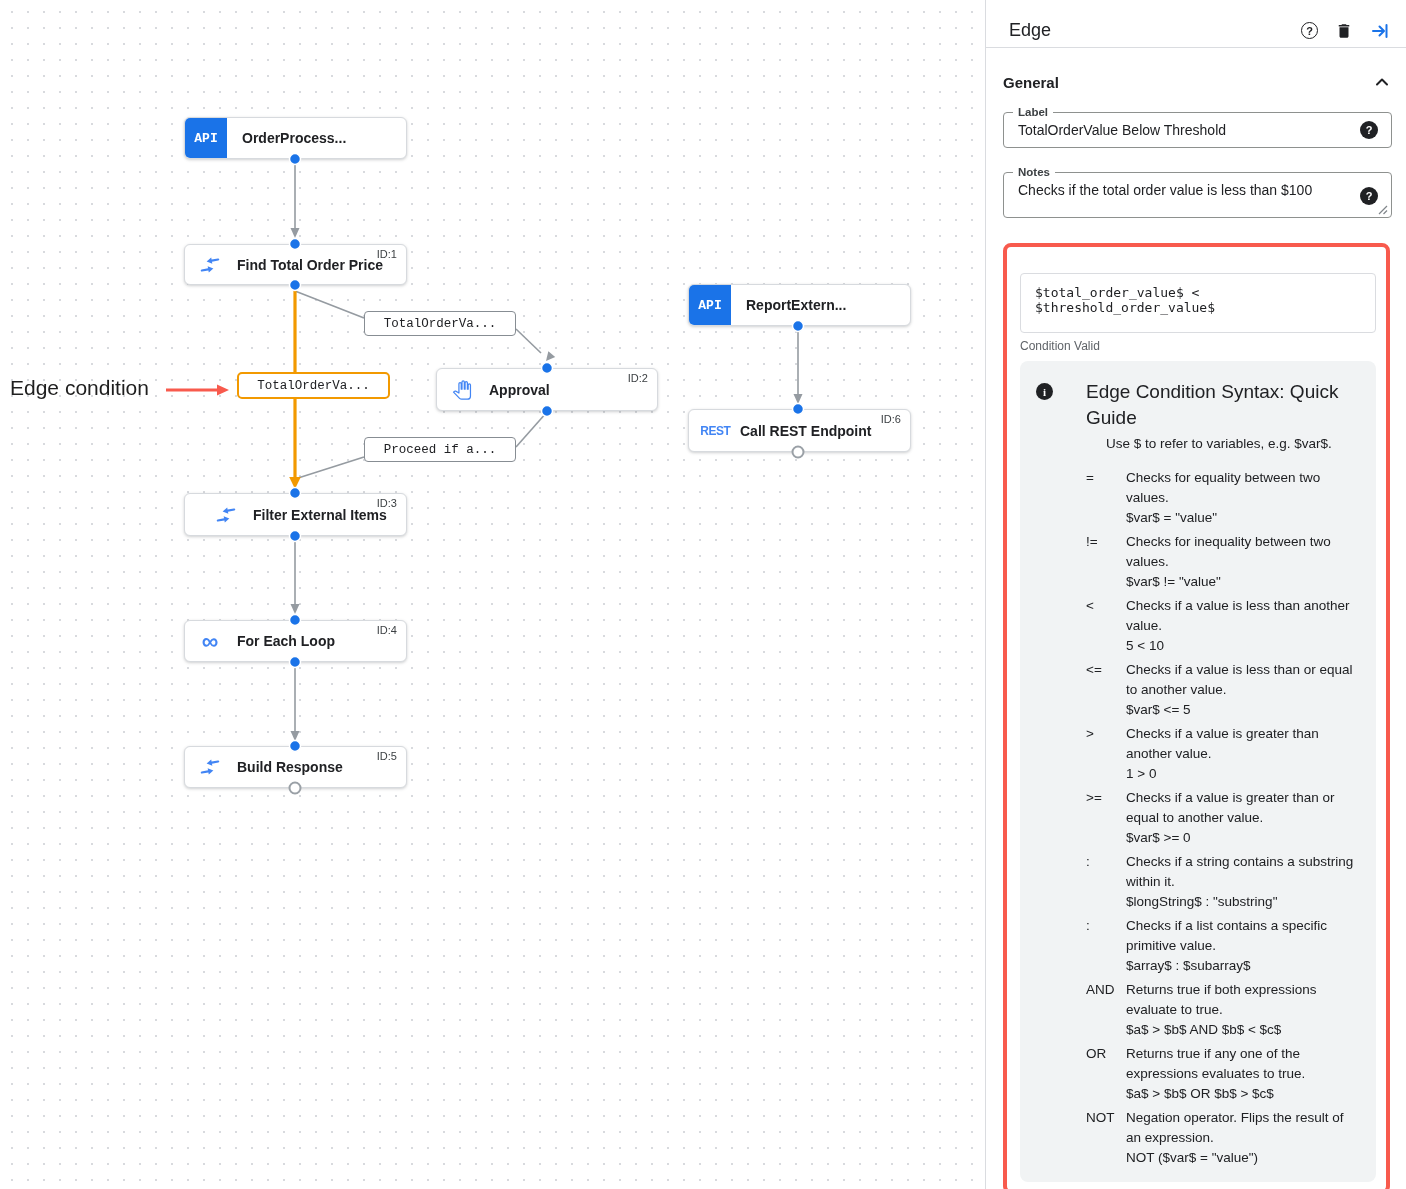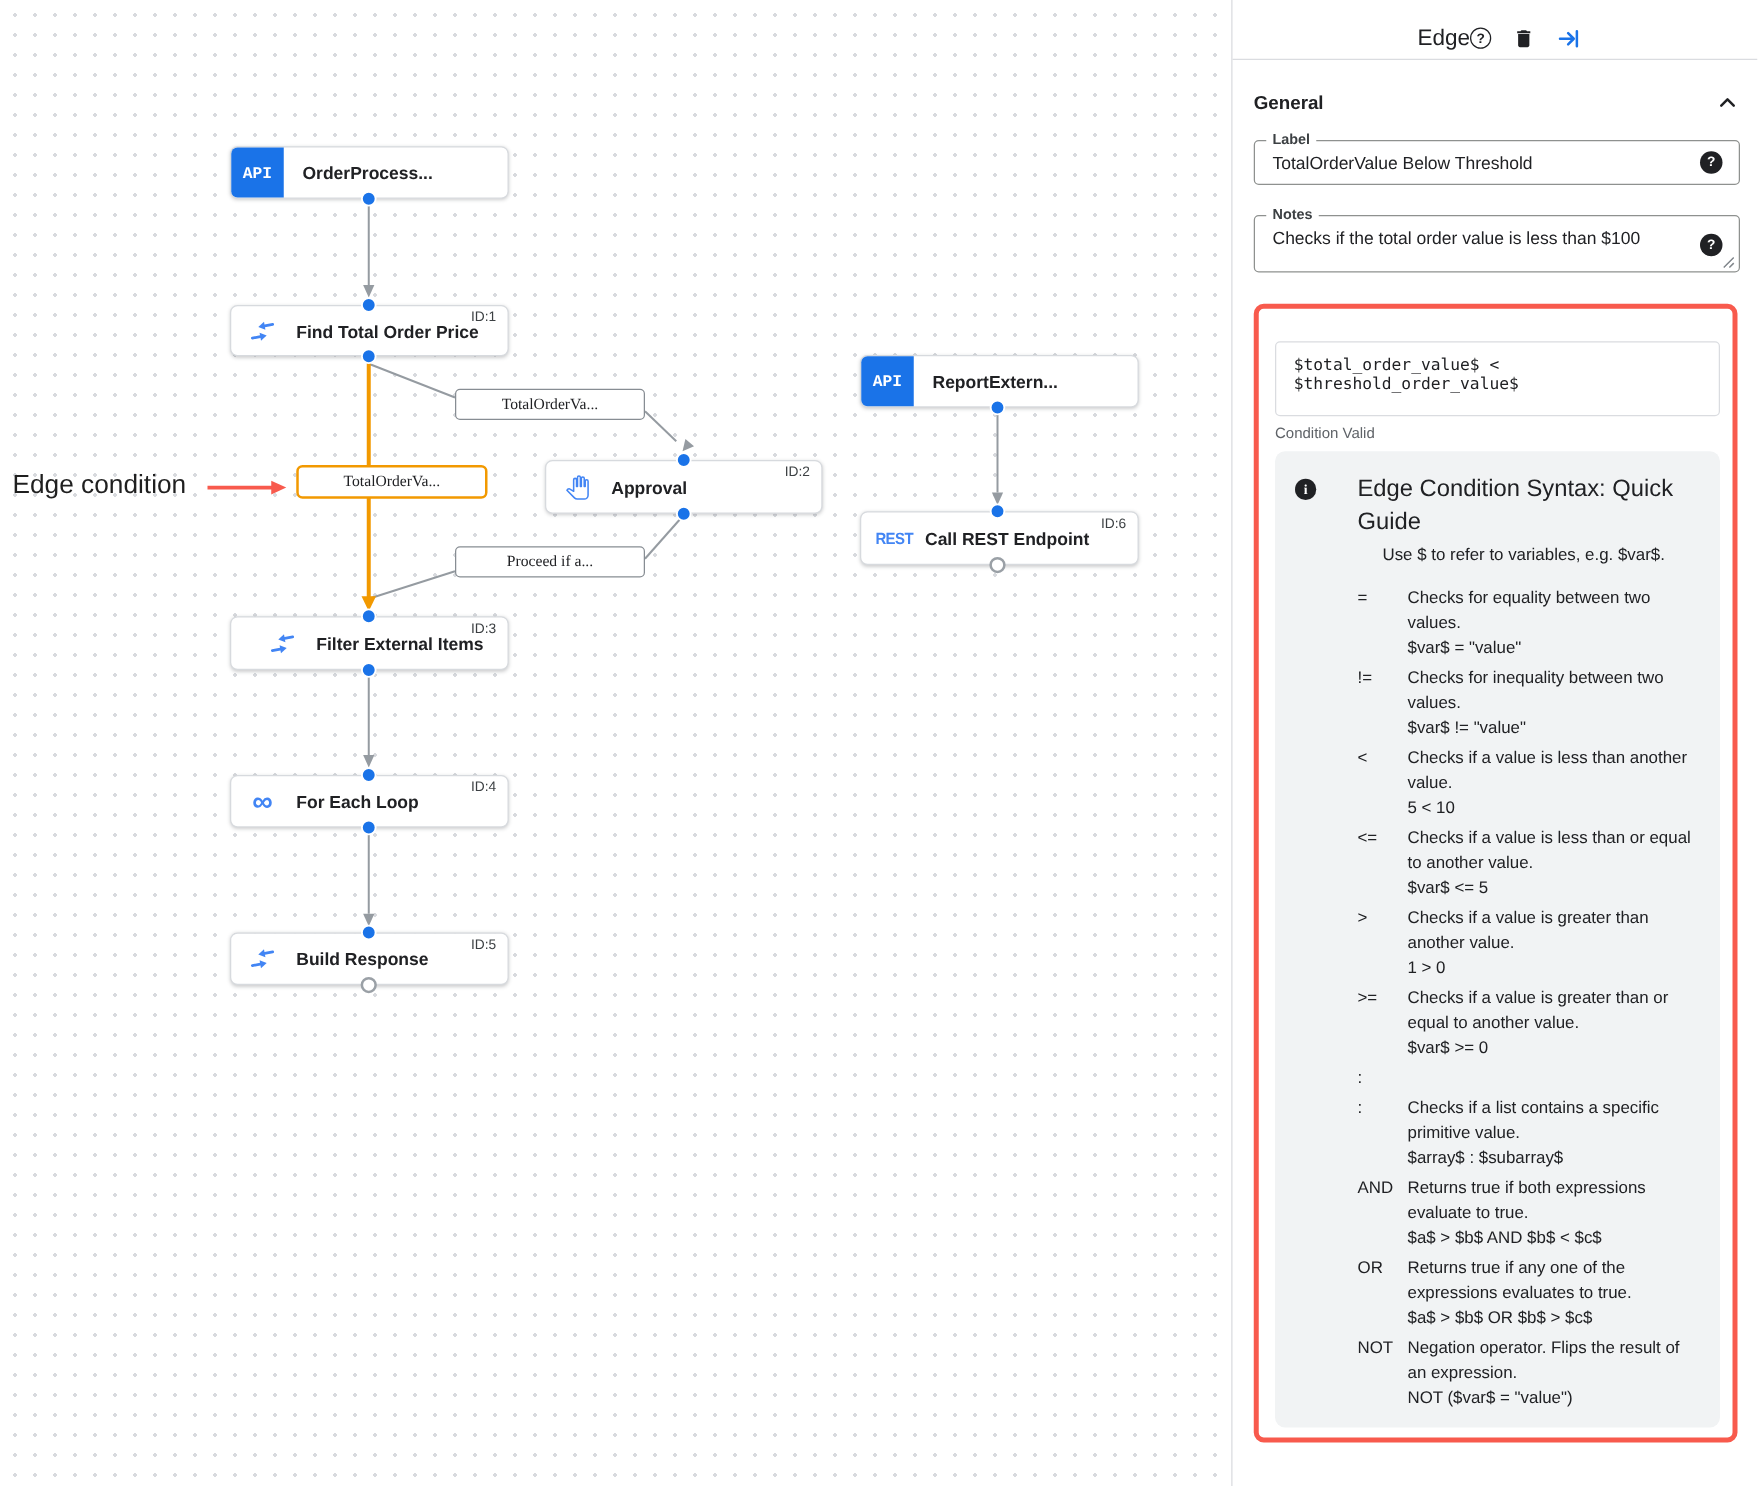--- a/index.html
+++ b/index.html
@@ -34,29 +34,29 @@
     border-radius:5px 0 0 5px;color:#fff;font-family:"Liberation Mono",monospace;font-weight:700;
     font-size:13px;display:flex;align-items:center;justify-content:center;}
   .node-label{font-weight:700;font-size:14px;color:var(--text-primary);margin-left:15px;white-space:nowrap;}
   .node-id{position:absolute;top:3px;right:9px;font-size:11px;font-weight:400;color:#3c4043;}
   .node-icon{margin-left:13px;display:flex;align-items:center;justify-content:center;width:24px;flex:none;}
   .icon-infinity{color:var(--icon-blue,#4285f4);font-size:23px;font-weight:700;line-height:18px;}
   .icon-rest{color:var(--icon-blue,#4285f4);font-size:13px;font-weight:700;letter-spacing:-.5px;
     transform:scaleX(.92);font-family:"Liberation Sans",sans-serif;}
 
   .edge-label{position:absolute;z-index:3;background:#fff;border:1px solid #878d93;border-radius:4px;
-    display:flex;align-items:center;justify-content:center;font-family:Liberation Serif, serif;
+    display:flex;align-items:center;justify-content:center;font-family:Liberation Mono, monospace;
     font-size:12.5px;color:var(--text-primary);cursor:pointer;}
   .edge-label.selected{border:2px solid var(--edge-orange,#f29900);border-radius:5px;}
 
   .annotation-text{position:absolute;z-index:5;left:10px;top:376px;font-size:21px;font-weight:400;color:#1f1f1f;}
 
   
   .panel{position:relative;width:421px;height:1189px;background:#fff;border-left:1px solid var(--border-gray,#dadce0);flex:none;}
-  .panel-header{height:48px;display:flex;align-items:center;justify-content:center;
+  .panel-header{height:48px;display:flex;align-items:center;justify-content:space-between;
     padding:14px 16px 0 23px;border-bottom:1px solid var(--border-gray,#dadce0);}
   .panel-title{font-size:18px;font-weight:500;}
   .panel-header-icons{display:flex;align-items:center;gap:17px;}
   .icon-btn{background:none;border:none;cursor:pointer;display:flex;align-items:center;justify-content:center;padding:0;}
   .help-circle{width:17px;height:17px;border:1.6px solid #202124;border-radius:50%;
     font-size:11px;font-weight:700;color:#202124;display:flex;align-items:center;justify-content:center;}
 
   .section{padding:0 14px 0 17px;}
   .section-heading-row{display:flex;align-items:center;justify-content:space-between;cursor:pointer;}
   .section-heading{font-size:15px;font-weight:700;}
@@ -331,20 +331,24 @@
               </div>
               <div class="guide-row">
                 <div class="guide-op">&gt;=</div>
                 <div>
                     <div class="guide-desc">Checks if a value is greater than or equal to another value.</div>
                      <div class="guide-example">$var$ &gt;= 0</div>
                   </div>
               </div>
               <div class="guide-row">
                 <div class="guide-op">:</div>
+                <div>
+                    <div class="guide-desc">Checks if a string contains a substring within it.</div>
+                     <div class="guide-example">$longString$ : "substring"</div>
+                  </div>
               </div>
               <div class="guide-row">
                 <div class="guide-op">:</div>
                 <div>
                     <div class="guide-desc">Checks if a list contains a specific primitive value.</div>
                      <div class="guide-example">$array$ : $subarray$</div>
                   </div>
               </div>
               <div class="guide-row">
                 <div class="guide-op">AND</div>

